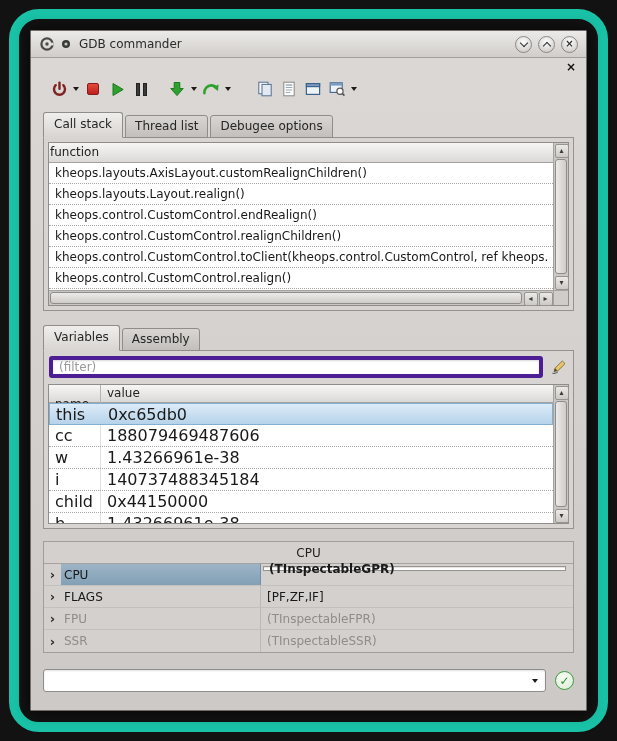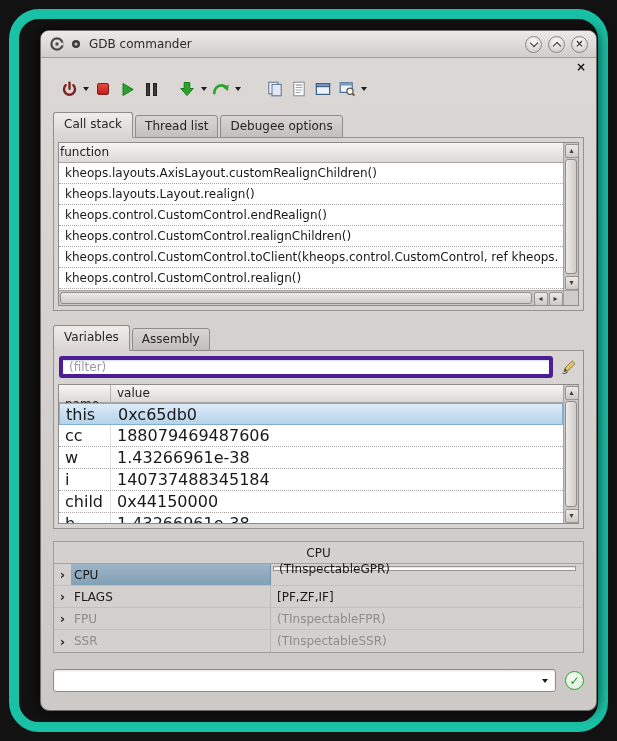--- a/index.html
+++ b/index.html
@@ -7,23 +7,23 @@
   body {
     background:#121212;
     font-family:"DejaVu Sans","Liberation Sans",sans-serif;
     color:#1e1e1e; position:relative;
   }
   .teal-frame {
     position:absolute; left:9px; top:9px; width:599px; height:723px;
     border:10px solid #19c2a6; border-radius:30px;
   }
   .window {
-    position:absolute; left:40px; top:30px; width:557px; height:681px;
+    position:absolute; left:30px; top:30px; width:557px; height:681px;
     background:linear-gradient(#dbd8d5,#ccc9c6);
-    border:1px solid #6f6c69; border-radius:9px;
+    border:1px solid #6f6c69; border-radius:1px;
     box-shadow:0 0 14px rgba(0,0,0,.8), inset 0 1px 0 #f0eeec;
     display:flex; flex-direction:column; overflow:hidden;
   }
   
   .titlebar {
     height:27px; flex:none; display:flex; align-items:center; gap:6px;
     padding:0 8px; background:linear-gradient(#eceae8,#d0cdca);
     border-bottom:1px solid #a19e9b;
   }
   .title { font-size:12px; color:#2b2b2b; margin-left:2px; }
@@ -115,21 +115,21 @@
   .cpu-row { display:flex; height:22px; align-items:stretch; border-bottom:1px solid #c3c0bd; }
   .cpu-row:last-child { border-bottom:none; }
   .cpu-gutter { width:17px; flex:none; display:flex; align-items:center; justify-content:center;
     font-size:13px; font-weight:bold; color:#2d2d2d; }
   .cpu-cell-name { width:200px; flex:none; display:flex; align-items:center; padding-left:3px;
     font-size:12px; color:#191919; border-right:1px solid #bcb9b6; }
   .cpu-cell-name.selected { background:linear-gradient(#9db4c6,#82a0b6); border-right-color:#7290a8; }
   .cpu-cell-value { flex:1; display:flex; align-items:center; font-size:12px; color:#191919;
     padding-left:6px; white-space:nowrap; }
   .cpu-cell-value.edit { background:#fff; border:1px solid #97948f; margin:2px 7px 14px 2px;
-    padding:0 5px; box-shadow:inset 0 1px 1px rgba(0,0,0,.12); }
+    padding:0 5px; box-shadow:inset 0 1px 1px rgba(0,0,0,.12);font-weight:bold; }
   .cpu-row.dimmed .cpu-cell-name, .cpu-row.dimmed .cpu-cell-value { color:#8f8c89; }
   
   .bottom-row { flex:none; display:flex; align-items:center; gap:9px; margin:16px 12px 0; }
   .combo { flex:1; height:23px; background:#fff; border:1px solid #8f8c89; border-radius:3px;
     display:flex; align-items:center; box-shadow:inset 0 1px 2px rgba(0,0,0,.12); }
   .combo-text { flex:1; padding:0 6px; font-size:12px; }
   .combo-btn { width:20px; height:100%; display:flex; align-items:center; justify-content:center; }
   .ok-btn { width:19px; height:19px; flex:none; border-radius:50%;
     background:radial-gradient(circle at 40% 30%,#f6fbf4,#d9ecd6);
     border:1.5px solid #3f9d3f; color:#2c8c2c; font-size:12px; font-weight:bold;

